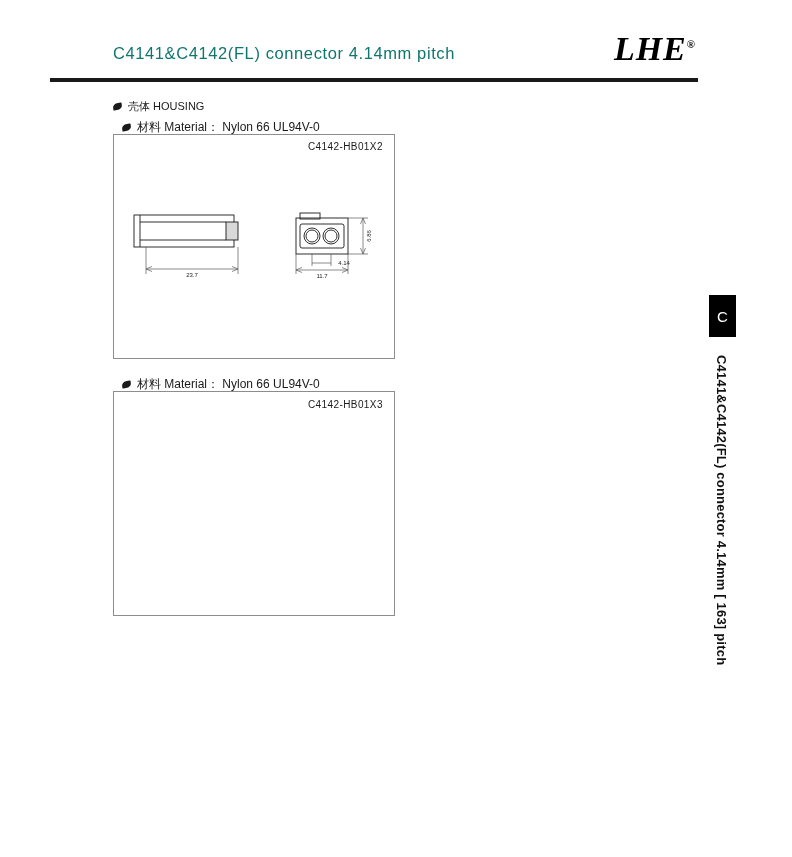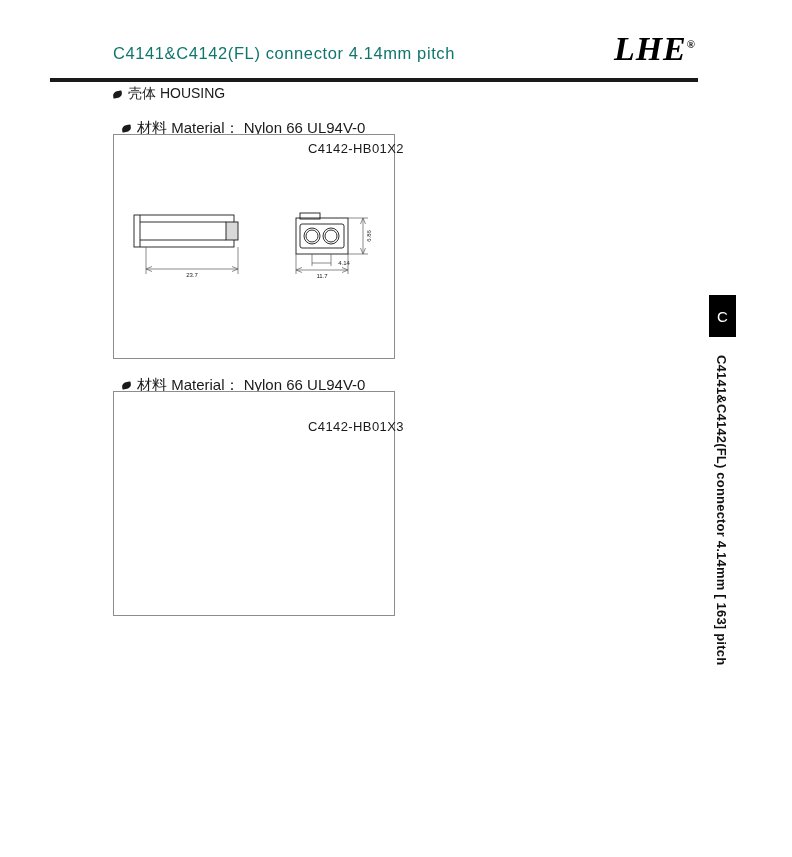--- a/index.html
+++ b/index.html
@@ -50,56 +50,56 @@
     width: 648px;
     height: 4px;
     background: #1a1a1a;
   }
 
   
   .bullet-row {
     position: absolute;
     display: flex;
     align-items: center;
-    font-size: 15px;
+    font-size: 12px;
     color: #1a1a1a;
     white-space: nowrap;
   }
   .leaf {
     display: inline-block;
     width: 9px;
     height: 7px;
     background: #1a1a1a;
     border-radius: 60% 10% 60% 10%;
     margin-right: 6px;
     transform: rotate(-8deg);
   }
-  .lbl-housing { left: 113px; top: 85px; font-size: 14px; }
+  .lbl-housing { left: 113px; top: 99px; font-size: 11px; }
   .lbl-mat1    { left: 122px; top: 119px; }
   .lbl-mat2    { left: 122px; top: 376px; }
 
   
   .draw-box {
     position: absolute;
     border: 1px solid #8d8d8d;
     background: #ffffff;
   }
   #box1 { left: 113px; top: 134px; width: 280px; height: 223px; }
   #box2 { left: 113px; top: 391px; width: 280px; height: 223px; }
 
   .part-no {
     position: absolute;
-    font-size: 13px;
+    font-size: 10px;
     letter-spacing: 0.4px;
     color: #1a1a1a;
     white-space: nowrap;
     text-align: center;
   }
   #partno1 { left: 308px; top: 141px; }
-  #partno2 { left: 308px; top: 399px; margin-top: 20px; }
+  #partno2 { left: 308px; top: 399px; }
 
   .svg-layer {
     position: absolute;
     left: 0;
     top: 0;
     pointer-events: none;
   }
 
   
   .side-tab {

